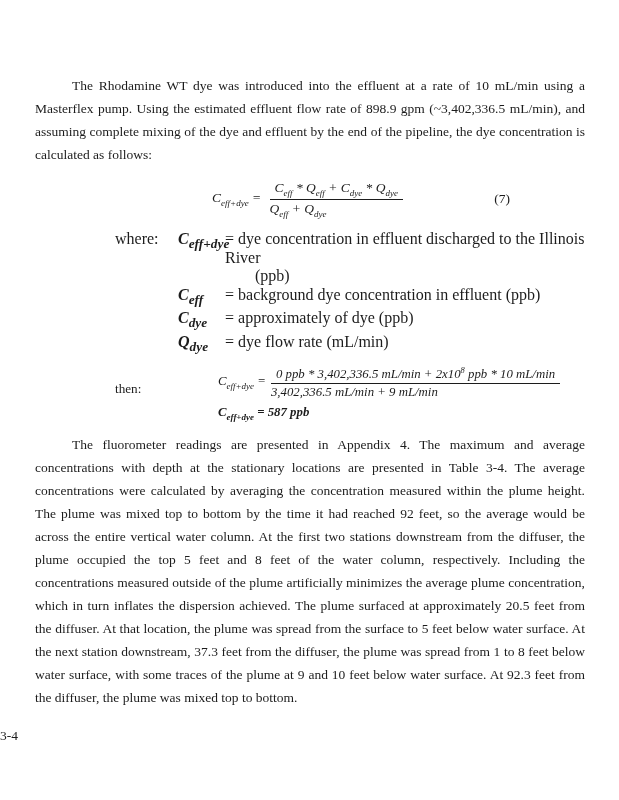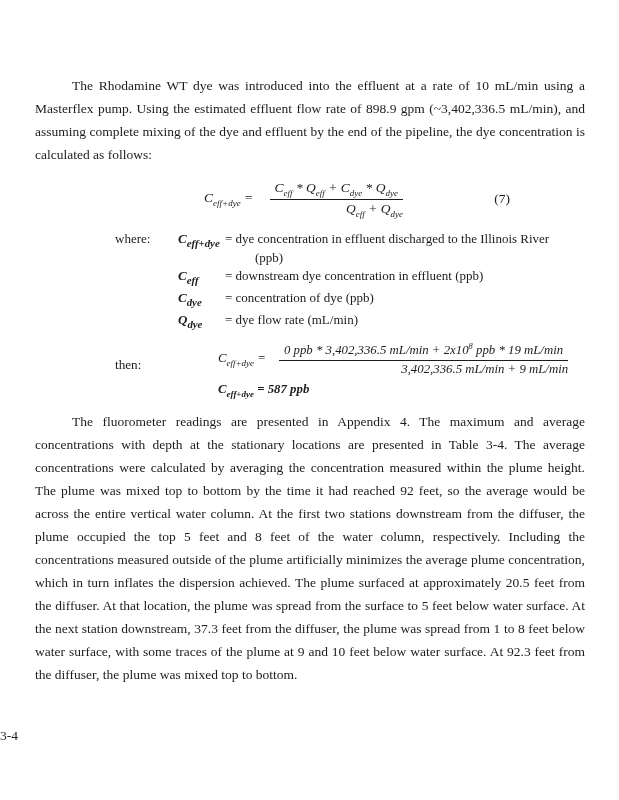--- a/index.html
+++ b/index.html
@@ -39,43 +39,43 @@
     justify-content: center;
   }
   .math { font-style: italic; font-size: 13.5px; }
   .math sub, .sym sub {
     font-style: italic;
     font-size: 9px;
     vertical-align: sub;
   }
   .frac {
     display: inline-block;
-    text-align: right;
+    text-align: left;
     vertical-align: middle;
-    margin: 0 13px;
+    margin: 0 5px;
   }
   .frac .num {
     display: block;
     border-bottom: 1px solid #1c1c1c;
     padding: 0 5px 1px 5px;
   }
   .frac .den { display: block; padding-top: 1px; }
   .eq-label {
     position: absolute;
     right: 75px;
     top: 50%;
     transform: translateY(-50%);
     font-style: normal;
     font-size: 13.5px;
   }
   
   .where-block {
     margin-top: 6px;
     padding-left: 80px;
-    font-size: 13px;
+    font-size: 16px;
     line-height: 18.5px;
   }
   .where-row { display: flex; }
   .where-label-col { width: 63px; flex: 0 0 63px; }
   .sym-col { width: 47px; flex: 0 0 47px; font-style: italic; font-weight: bold; }
   .def-col { flex: 1; }
   .def2 { display: block; margin-left: 30px; }
   
   .then-block {
     margin-top: 8px;
@@ -124,41 +124,41 @@
 
     <div class="where-block">
       <div class="where-row">
         <span class="where-label-col">where:</span>
         <span class="sym-col"><span>C</span><sub>eff+dye</sub></span>
         <span class="def-col"><span>= dye concentration in effluent discharged to the Illinois River</span><span class="def2">(ppb)</span></span>
       </div>
       <div class="where-row">
         <span class="where-label-col"></span>
         <span class="sym-col"><span>C</span><sub>eff</sub></span>
-        <span class="def-col">= downstream dye concentration in effluent (ppb)</span>
+        <span class="def-col">= background dye concentration in effluent (ppb)</span>
       </div>
       <div class="where-row">
         <span class="where-label-col"></span>
         <span class="sym-col"><span>C</span><sub>dye</sub></span>
-        <span class="def-col">= concentration of dye (ppb)</span>
+        <span class="def-col">= approximately of dye (ppb)</span>
       </div>
       <div class="where-row">
         <span class="where-label-col"></span>
         <span class="sym-col"><span>Q</span><sub>dye</sub></span>
         <span class="def-col">= dye flow rate (mL/min)</span>
       </div>
     </div>
 
     <div class="then-block">
       <span class="then-label-col">then:</span>
       <div class="then-math">
         <div class="then-line1">
           <span class="math"><span>C</span><sub>eff+dye</sub> <span>=</span></span>
           <span class="frac math">
-            <span class="num"><span>0 ppb * 3,402,336.5 mL/min + 2x10</span><sup class="exp">8</sup><span> ppb * 19 mL/min</span></span>
+            <span class="num"><span>0 ppb * 3,402,336.5 mL/min + 2x10</span><sup class="exp">8</sup><span> ppb * 10 mL/min</span></span>
             <span class="den">3,402,336.5 mL/min + 9 mL/min</span>
           </span>
         </div>
         <div class="then-line2">
           <span class="math"><span>C</span><sub>eff+dye</sub> <span>= 587 ppb</span></span>
         </div>
       </div>
     </div>
 
     <p class="para p2">The fluorometer readings are presented in Appendix 4.  The maximum and average concentrations with depth at the stationary locations are presented in Table 3-4. The average concentrations were calculated by averaging the concentration measured within the plume height.  The plume was mixed top to bottom by the time it had reached 92 feet, so the average would be across the entire vertical water column.  At the first two stations downstream from the diffuser, the plume occupied the top 5 feet and 8 feet of the water column, respectively.  Including the concentrations measured outside of the plume artificially minimizes the average plume concentration, which in turn inflates the dispersion achieved.  The plume surfaced at approximately 20.5 feet from the diffuser.  At that location, the plume was spread from the surface to 5 feet below water surface.  At the next station downstream, 37.3 feet from the diffuser, the plume was spread from 1 to 8 feet below water surface, with some traces of the plume at 9 and 10 feet below water surface.  At 92.3 feet from the diffuser, the plume was mixed top to bottom.</p>

